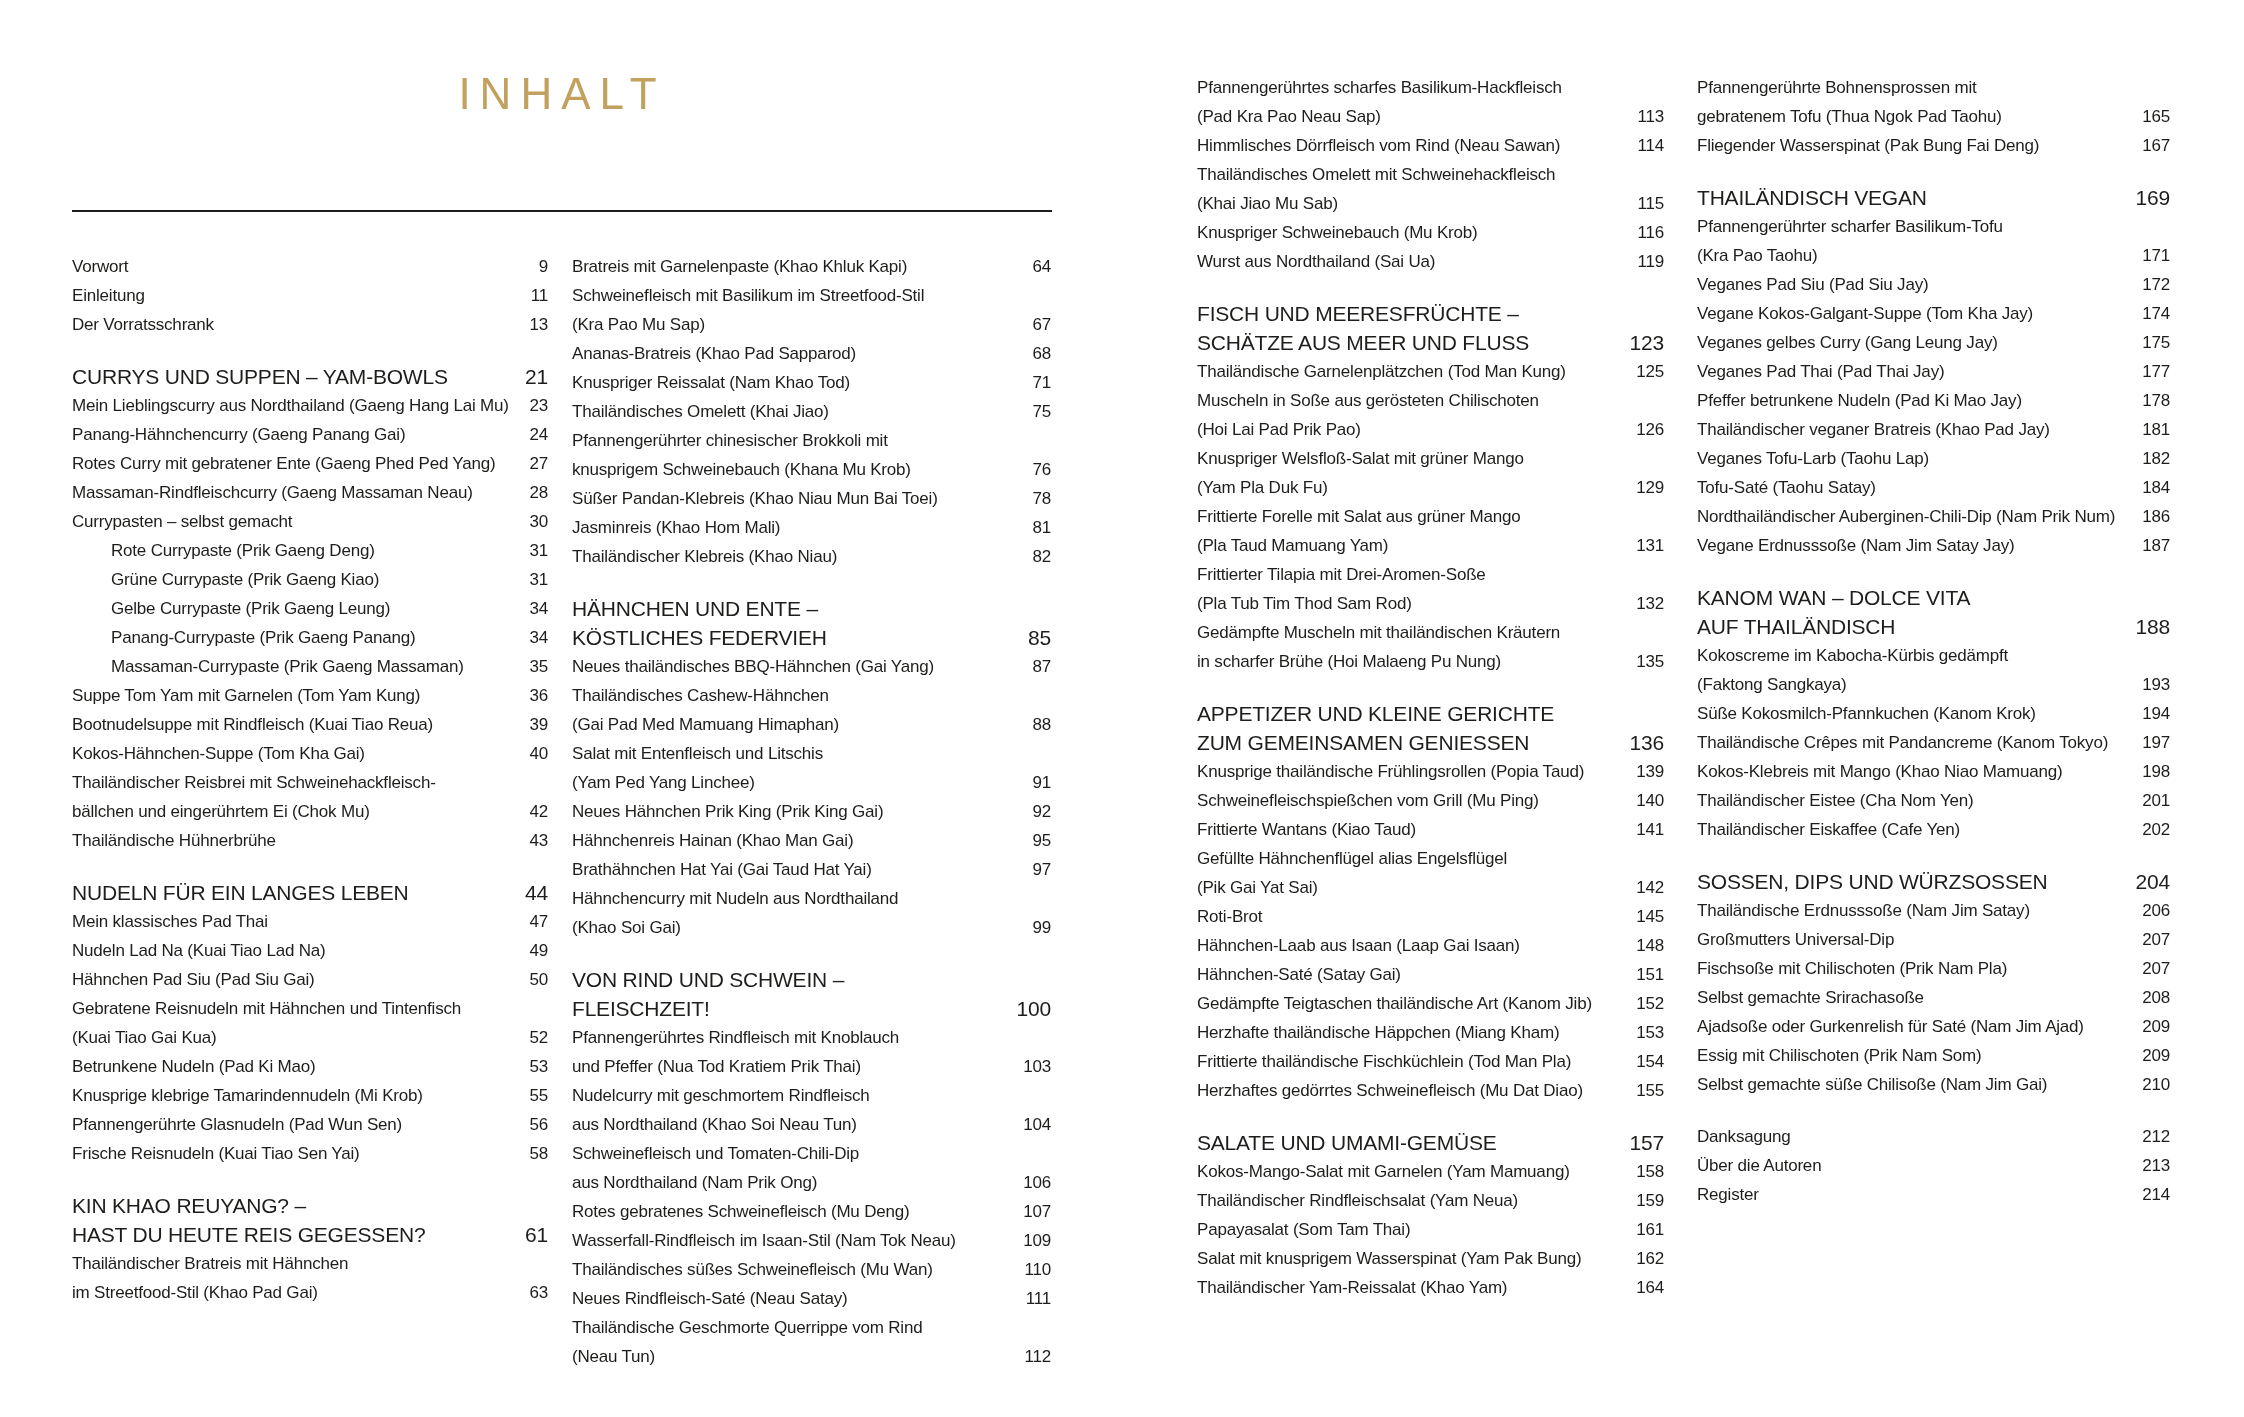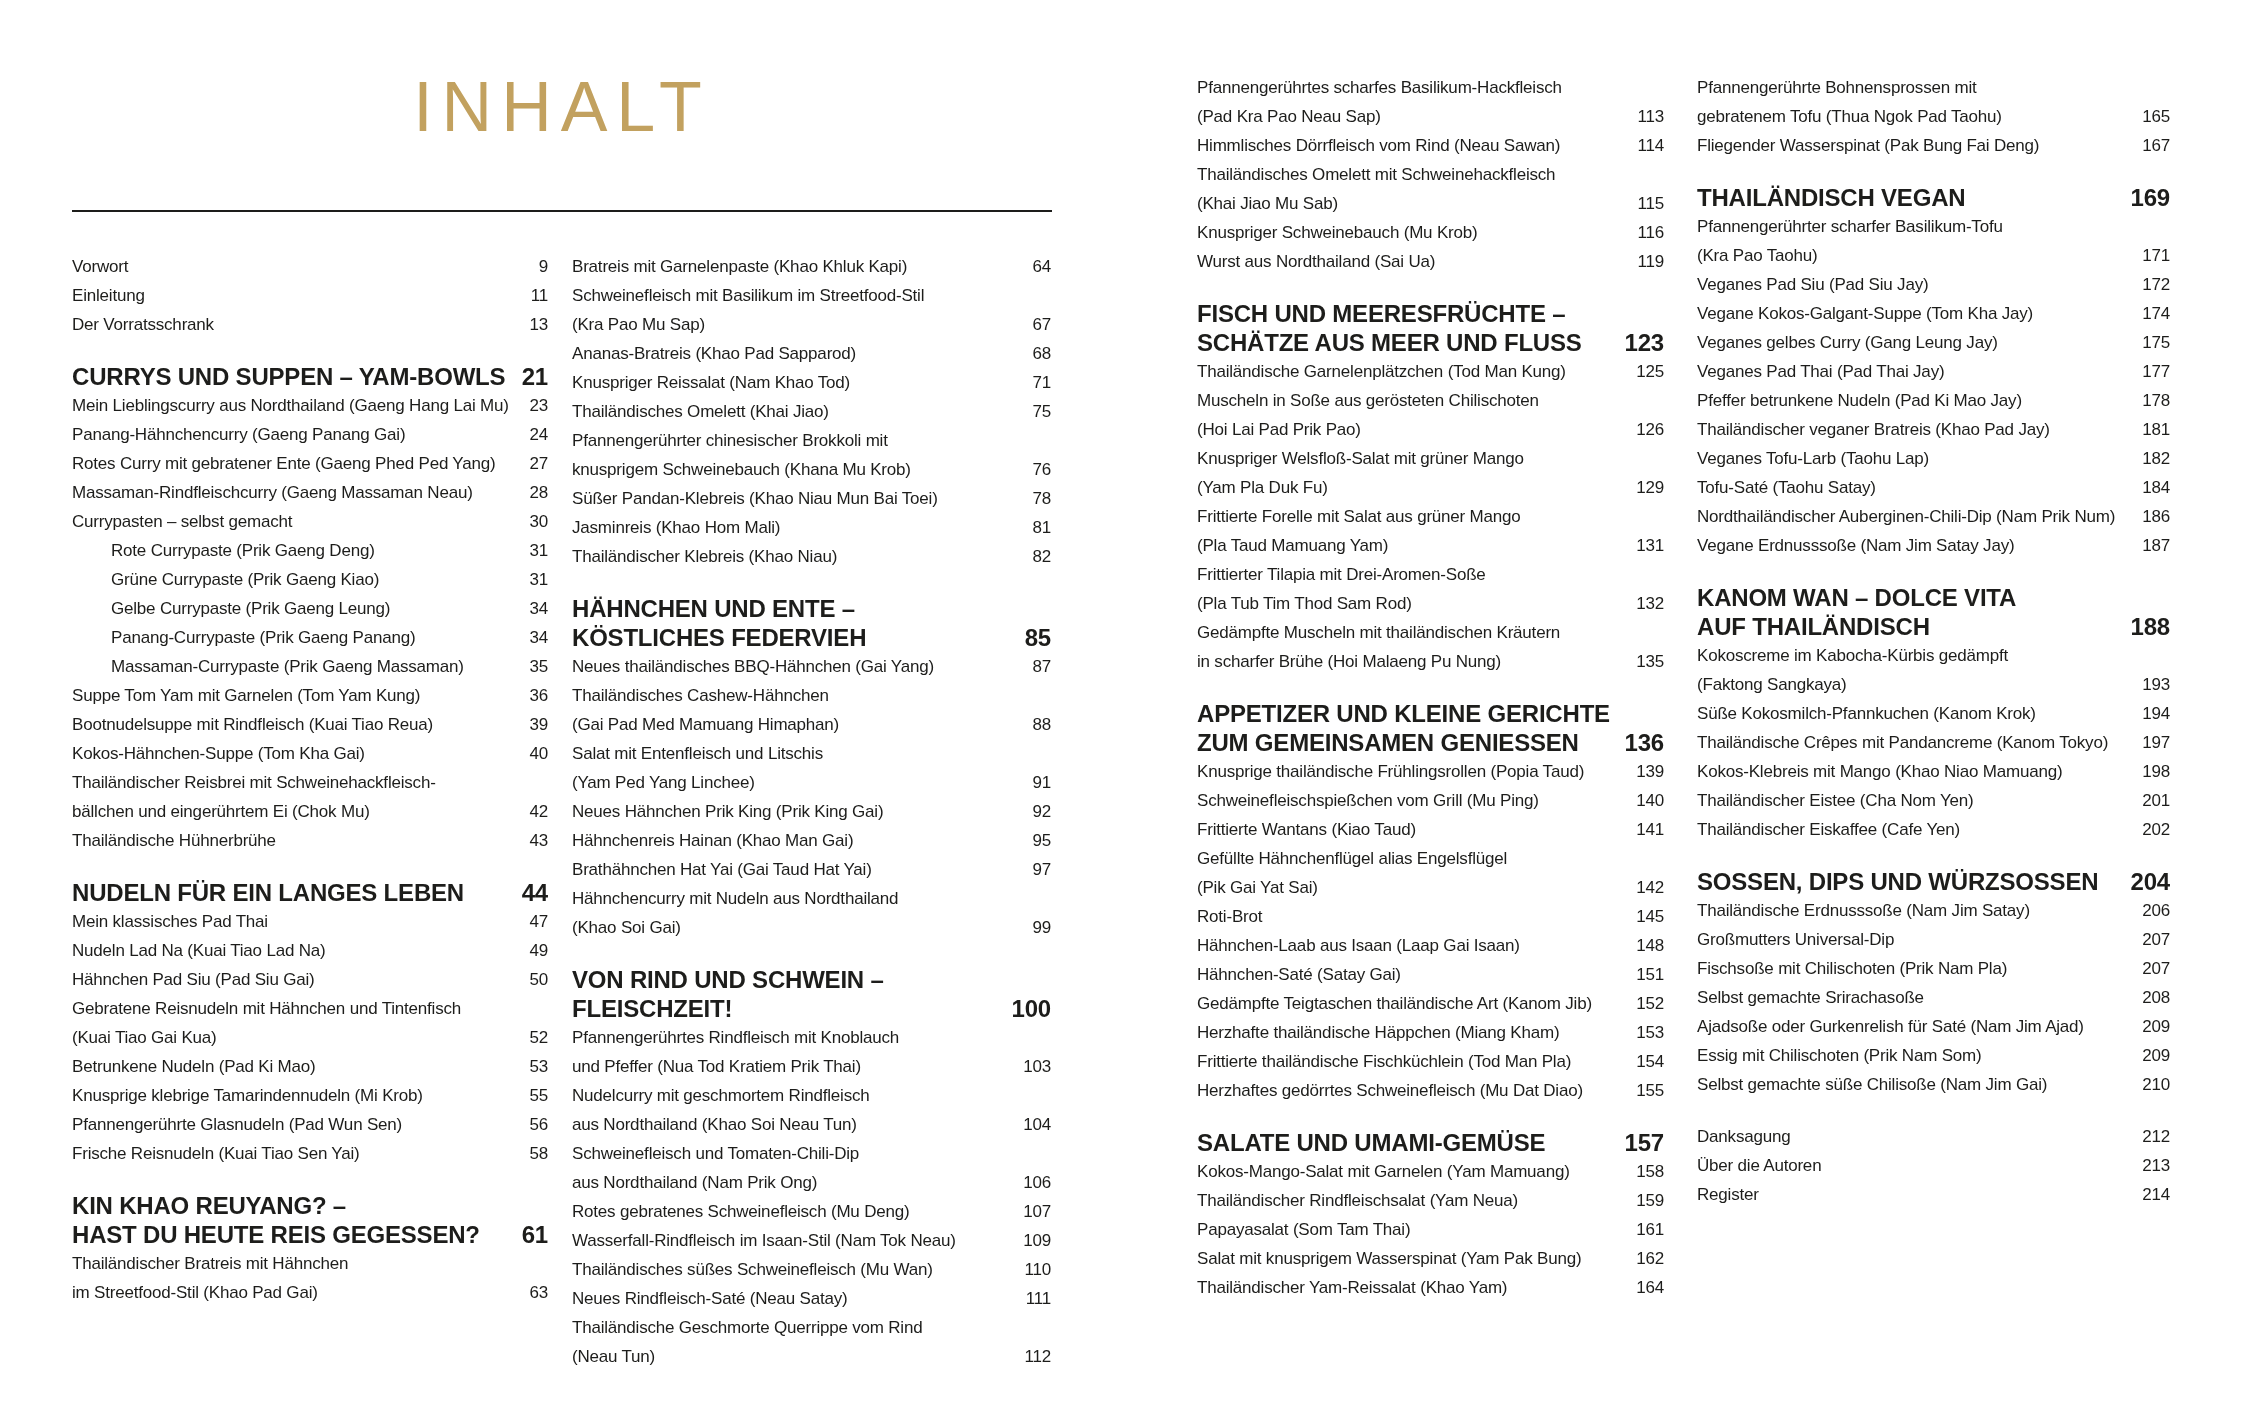--- a/index.html
+++ b/index.html
@@ -13,21 +13,21 @@
     overflow:hidden;
   }
   .title-wrap{
     position:absolute;
     left:72px; top:72px; width:980px;
     text-align:center;
   }
   .title{
     font-family:"Liberation Sans", sans-serif;
     font-weight:300;
-    font-size:70px;
+    font-size:44px;
     line-height:1;
     letter-spacing:9px;
     color:#c2a15f;
   }
   .divider{
     position:absolute;
     left:72px; top:210px;
     width:980px; height:2px;
     background:#1d1d1b;
   }
@@ -52,22 +52,22 @@
     margin-left:14px;
     text-align:right;
   }
   .item{
     font-size:17px;
     line-height:29px;
     letter-spacing:-0.2px;
   }
   .item.indent .t{padding-left:39px;}
   .heading{
-    font-weight:bold;
-    font-size:24px;
+    font-weight:normal;
+    font-size:21px;
     line-height:29px;
     letter-spacing:-0.2px;
   }
 </style>
 </head>
 <body>
 
 <div class="page">
   <div class="title-wrap">
     <span class="title" style="color: rgb(194, 161, 95);">INHALT</span>

